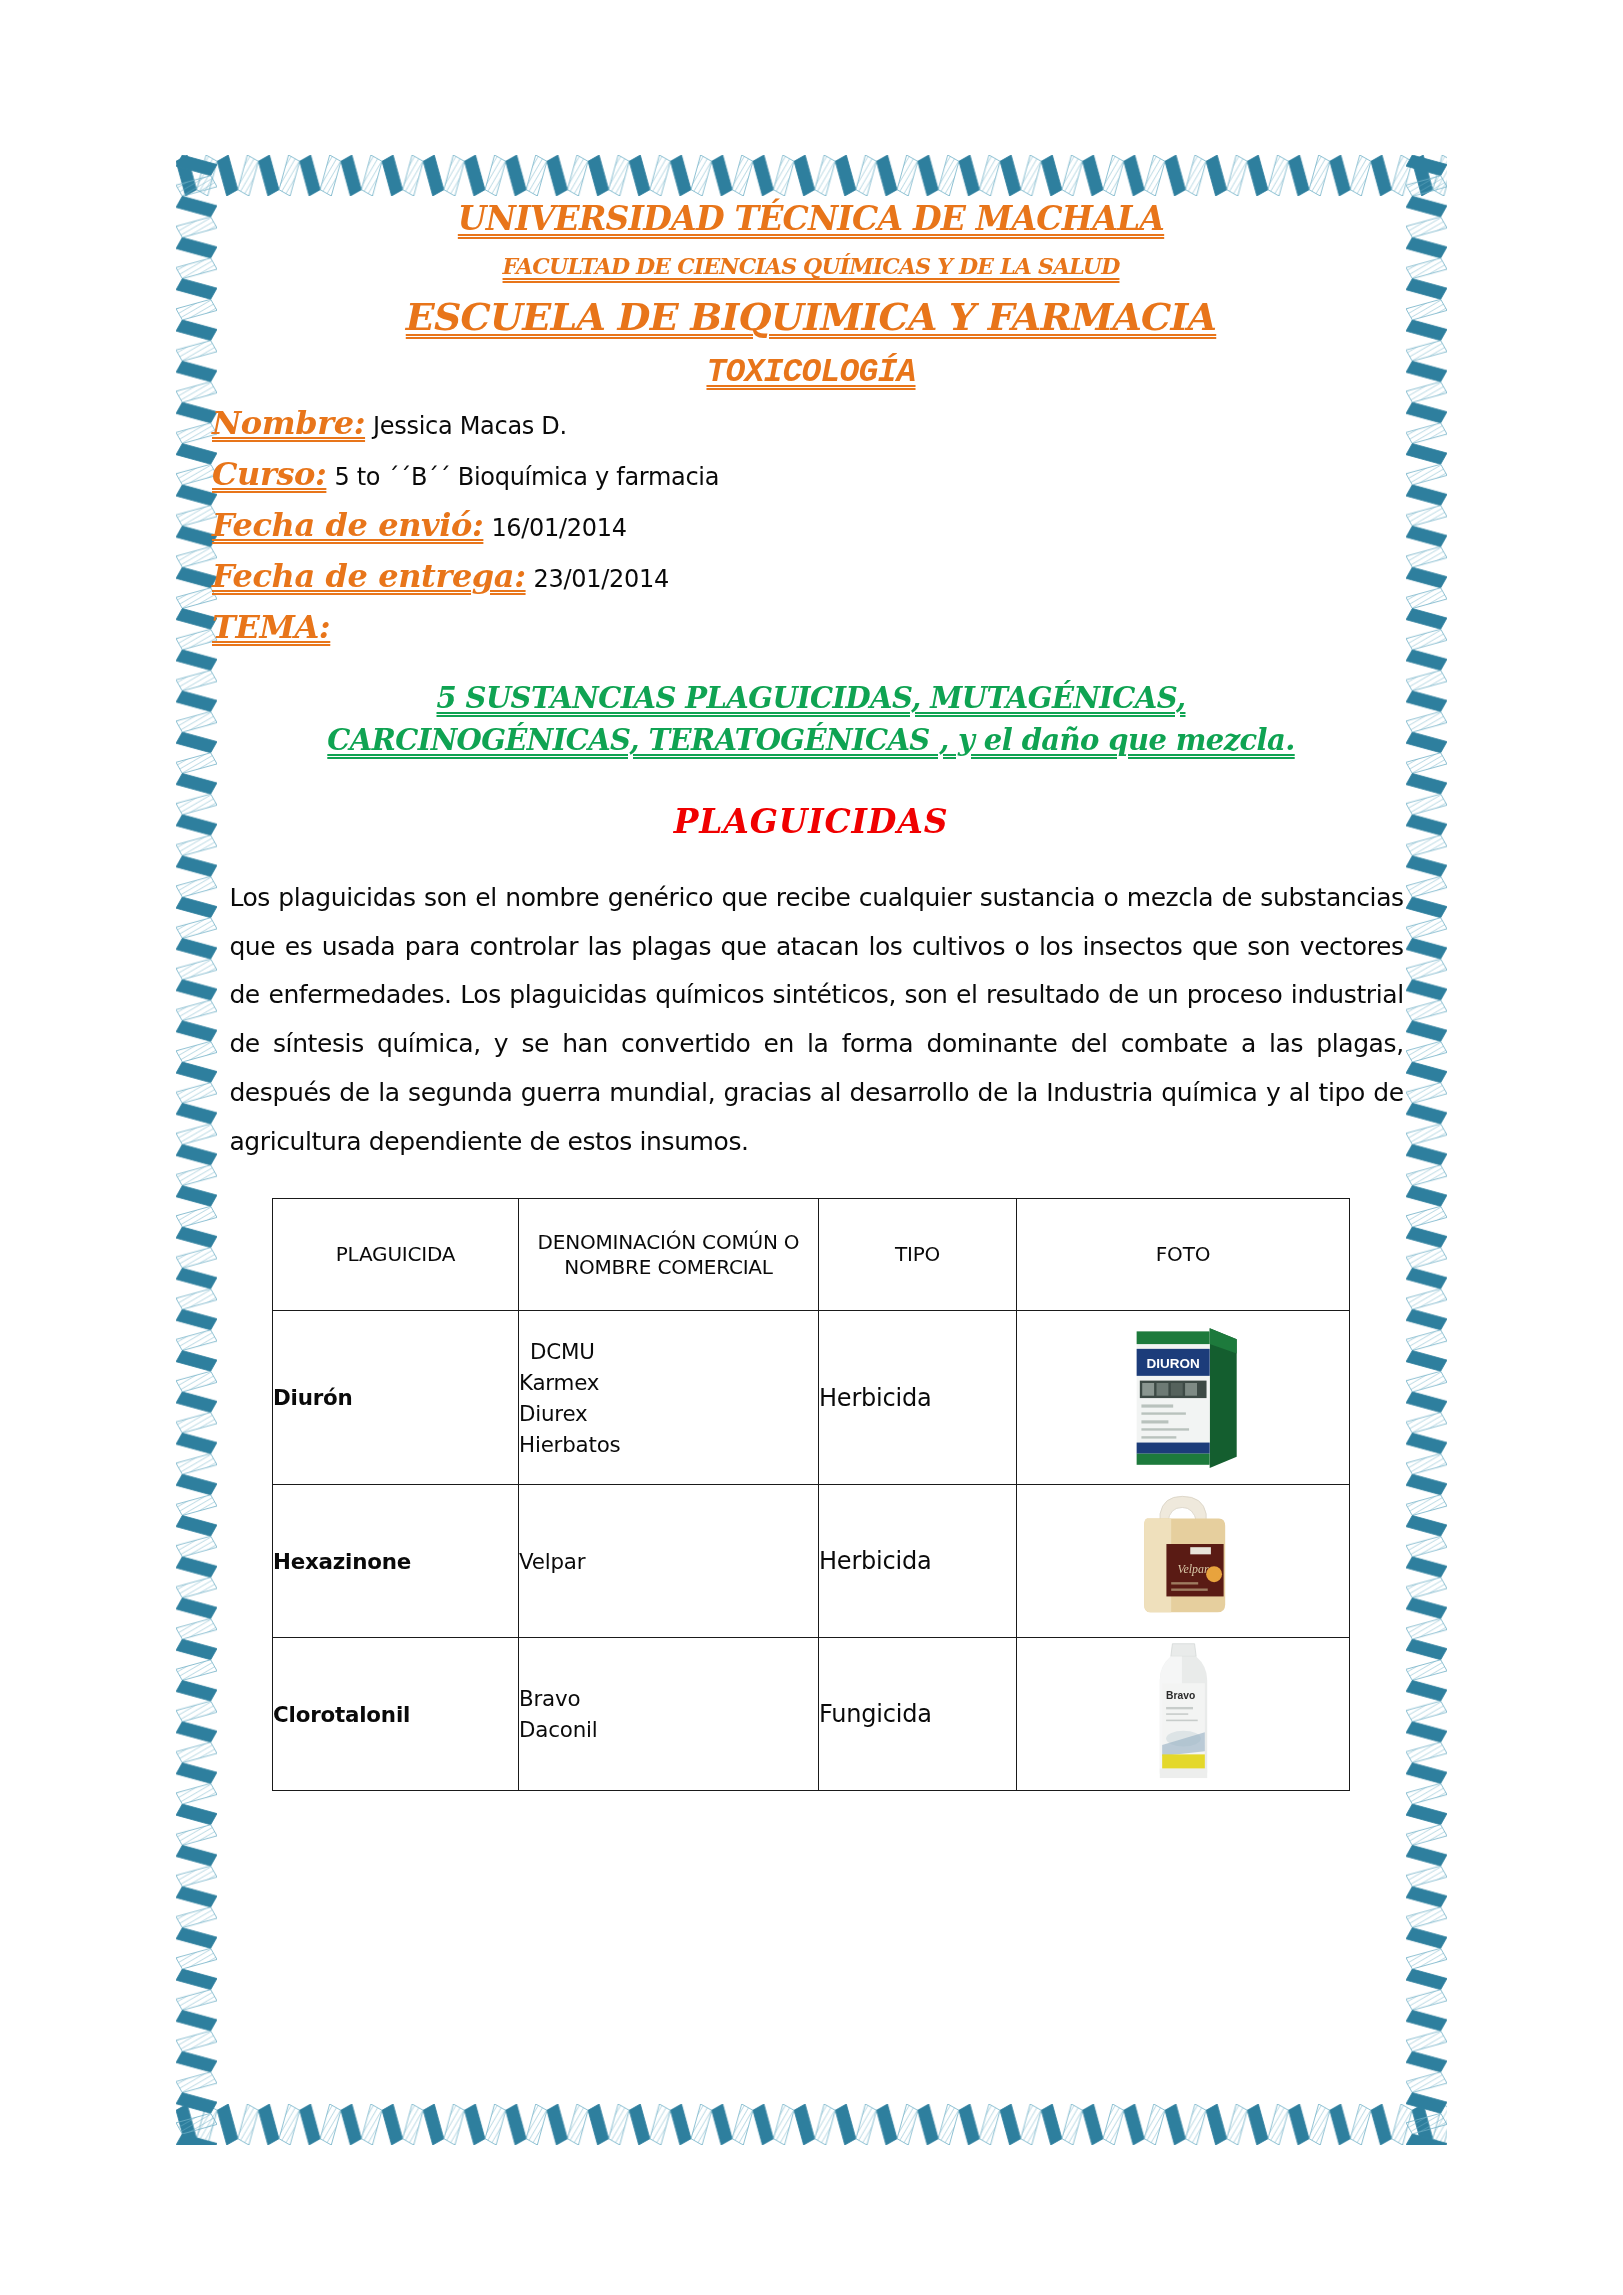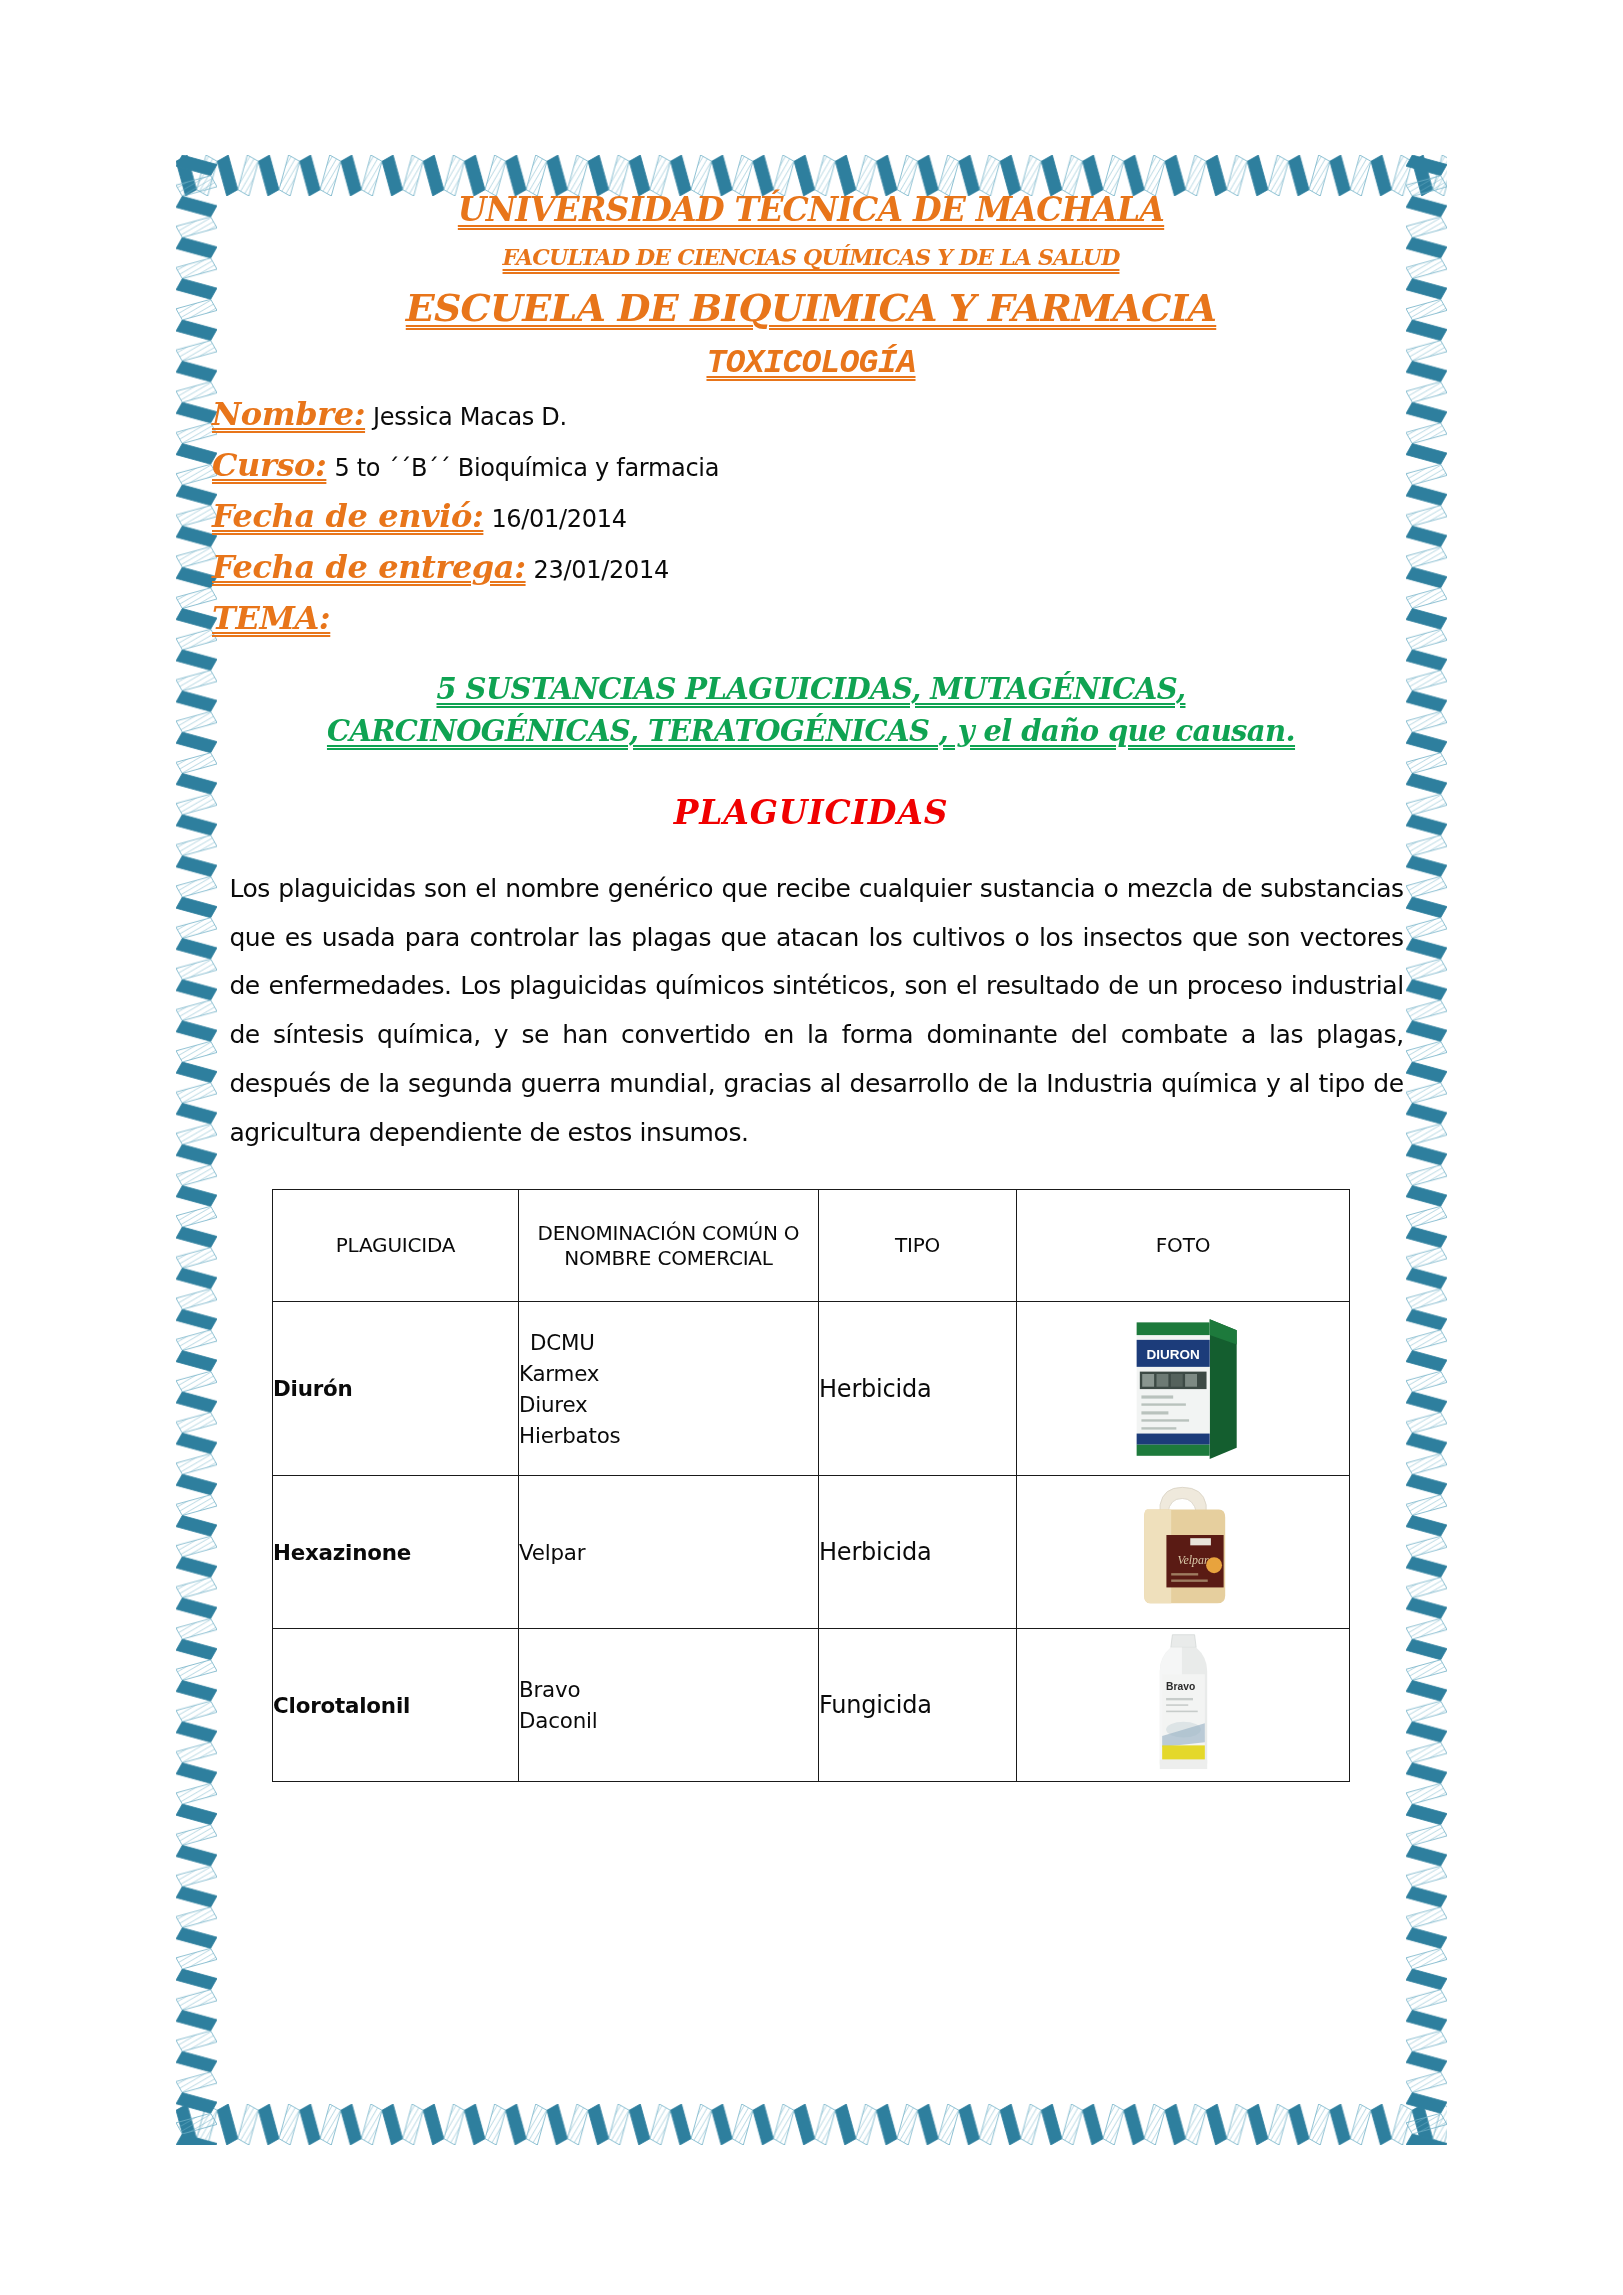--- a/index.html
+++ b/index.html
@@ -48,21 +48,21 @@
     width: 41px;
     height: 1990px;
   }
   .bord-left { left: 0; }
   .bord-right { right: 0; }
 
   
   #content {
     position: absolute;
     left: 212px;
-    top: 188px;
+    top: 197px;
     width: 1198px;
     height: 1902px;
   }
 
   
   .doc-title {
     text-align: center;
     font-family: "DejaVu Serif", serif;
     font-style: italic;
     font-weight: bold;
@@ -305,21 +305,21 @@
     <div class="meta-row">
       <span class="meta-label">Fecha de entrega:</span><span class="meta-value">23/01/2014</span>
     </div>
 
     <div class="meta-row" id="meta-tema-row">
       <span class="meta-label">TEMA:</span>
     </div>
 
     <div id="subject-block">
       <span class="subject-line">5 SUSTANCIAS PLAGUICIDAS, MUTAGÉNICAS,</span><br>
-      <span class="subject-line">CARCINOGÉNICAS, TERATOGÉNICAS , y el daño que causan.</span>
+      <span class="subject-line">CARCINOGÉNICAS, TERATOGÉNICAS , y el daño que mezcla.</span>
     </div>
 
     <div id="section-heading">PLAGUICIDAS</div>
 
     <div id="intro-paragraph">Los plaguicidas son el nombre genérico que recibe cualquier sustancia o mezcla de substancias que es usada para controlar las plagas que atacan los cultivos o los insectos que son vectores de enfermedades. Los plaguicidas químicos sintéticos, son el resultado de un proceso industrial de síntesis química, y se han convertido en la forma dominante del combate a las plagas, después de la segunda guerra mundial, gracias al desarrollo de la Industria química y al tipo de agricultura dependiente de estos insumos.</div>
 
     <div id="pesticide-table-wrap">
       <table id="pesticide-table">
         <colgroup>
           <col class="c1">

